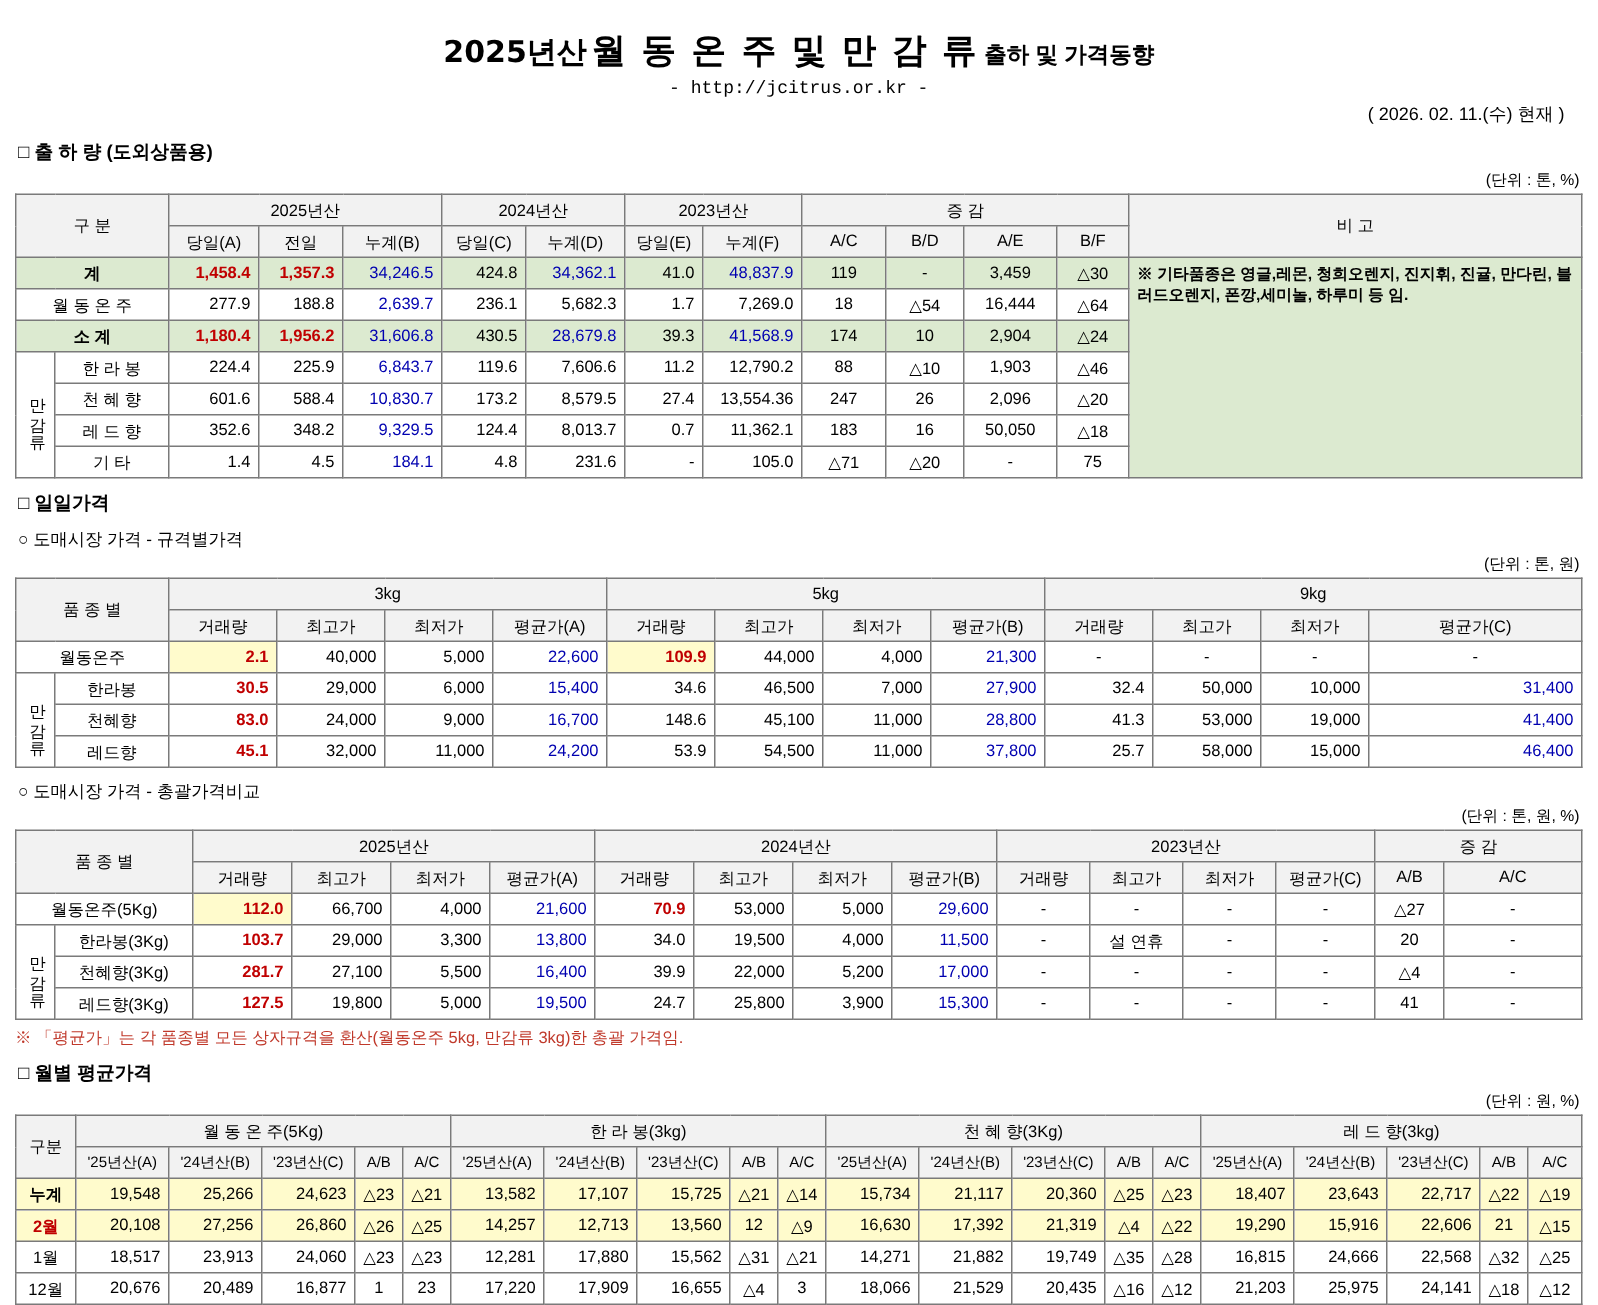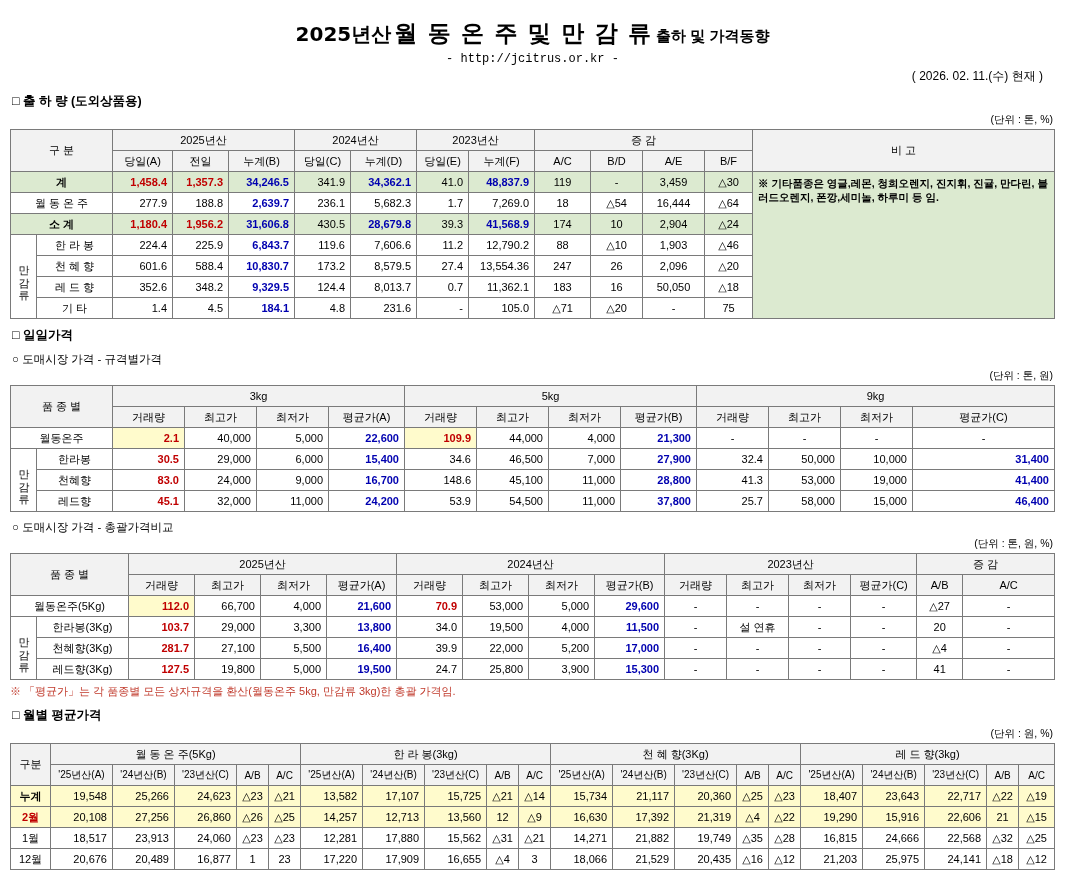--- a/index.html
+++ b/index.html
@@ -45,21 +45,21 @@
     text-align: center;
     font-weight: normal;
     white-space: nowrap;
     overflow: hidden;
   }
   th { background: #f2f2f2; }
   .hdr { background: #f2f2f2; font-size: 11px;}
   .num { text-align: right; padding-right: 5px; }
   .bold { font-weight: bold; }
   .red { color: #c00000; font-weight: bold; }
-  .blue { color: #0000b0; font-weight: bold; }
+  .blue { color: #0000b0; font-weight: normal; }
   .green-row td { background: #dcead0; }
   .yellow { background: #fffbcc; }
   .vert { writing-mode: vertical-rl; text-orientation: upright; letter-spacing: 2px; padding: 2px 0;}
   .small { font-size: 10px; }
   .remark { font-size: 10.5px; text-align: left; vertical-align: top; padding: 4px 5px; line-height: 1.35; white-space: normal; font-weight: bold;}
 </style>
 </head>
 <body>
 
 <div class="page">
@@ -113,21 +113,21 @@
       <th class="hdr">B/D</th>
       <th class="hdr">A/E</th>
       <th class="hdr">B/F</th>
     </tr>
 
     <tr class="green-row">
       <td colspan="2" class="bold">계</td>
       <td class="num red">1,458.4</td>
       <td class="num red">1,357.3</td>
       <td class="num blue">34,246.5</td>
-      <td class="num">341.9</td>
+      <td class="num">424.8</td>
       <td class="num blue">34,362.1</td>
       <td class="num">41.0</td>
       <td class="num blue">48,837.9</td>
       <td>119</td>
       <td>-</td>
       <td>3,459</td>
       <td>△30</td>
       <td class="remark" rowspan="7">※ 기타품종은 영글,레몬, 청희오렌지, 진지휘, 진귤, 만다린, 블러드오렌지, 폰깡,세미놀, 하루미 등 임.</td>
     </tr>
 

